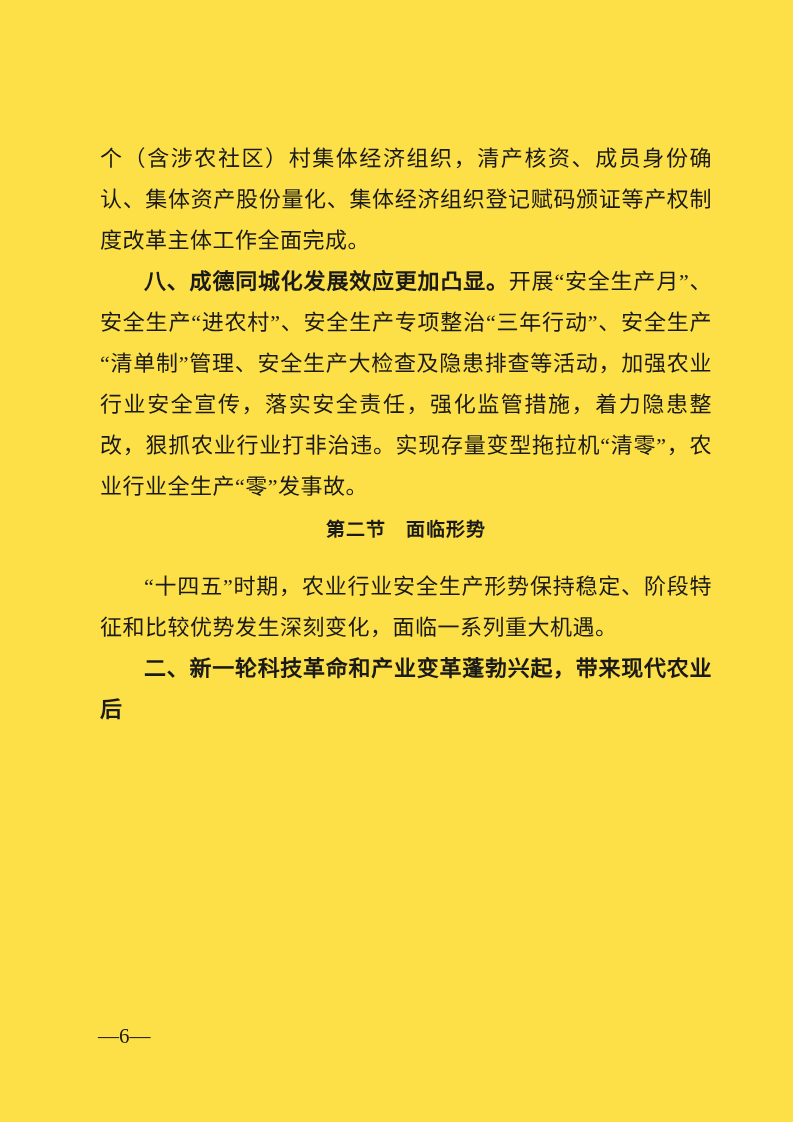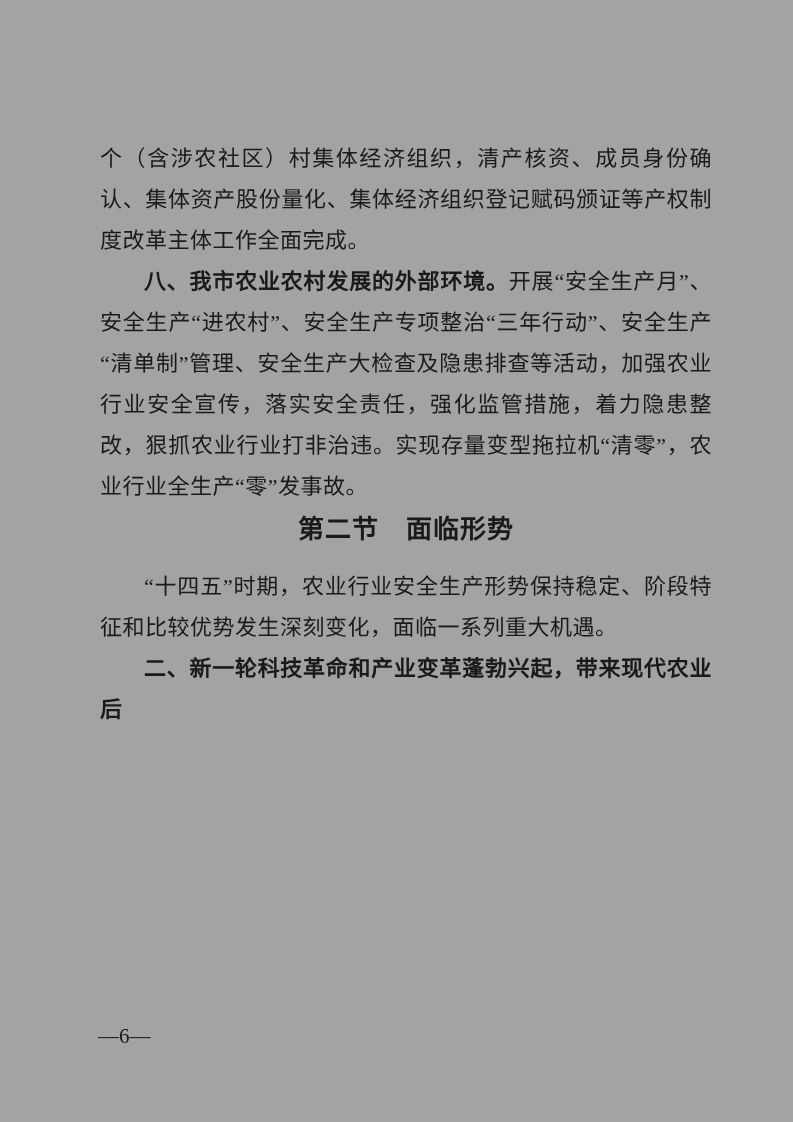--- a/index.html
+++ b/index.html
@@ -5,21 +5,21 @@
   html, body {
     margin: 0;
     padding: 0;
     background: #e8e8e8;
   }
   .doc-page {
     position: relative;
     width: 793px;
     height: 1122px;
     margin: 0 auto;
-    background: #a3a3a3;
+    background: #fde047;
     color: #1a1a1a;
     overflow: hidden;
     font-family: "Liberation Serif", "DejaVu Serif", serif;
   }
   .doc-content {
     position: absolute;
     left: 100px;
     top: 138px;
     width: 612px;
   }
@@ -31,21 +31,21 @@
     letter-spacing: 0.5px;
   }
   .para.indent {
     text-indent: 2em;
   }
   .para .lead {
     font-weight: bold;
   }
   .section-heading {
     margin: 2px 0 16px 0;
-    font-size: 26px;
+    font-size: 19px;
     line-height: 41px;
     font-weight: bold;
     text-align: center;
     letter-spacing: 1px;
     font-family: "Liberation Sans", "DejaVu Sans", sans-serif;
   }
   .page-number {
     position: absolute;
     left: 98px;
     top: 1022px;
@@ -57,21 +57,21 @@
   }
 </style>
 </head>
 <body>
 
 <div class="doc-page">
   <div class="doc-content">
 
     <p class="para"><span>个（含涉农社区）村集体经济组织，清产核资、成员身份确认、集体资产股份量化、集体经济组织登记赋码颁证等产权制度改革主体工作全面完成。</span></p>
 
-    <p class="para indent"><span class="lead">八、我市农业农村发展的外部环境。</span><span>开展“安全生产月”、安全生产“进农村”、安全生产专项整治“三年行动”、安全生产“清单制”管理、安全生产大检查及隐患排查等活动，加强农业行业安全宣传，落实安全责任，强化监管措施，着力隐患整改，狠抓农业行业打非治违。实现存量变型拖拉机“清零”，农业行业全生产“零”发事故。</span></p>
+    <p class="para indent"><span class="lead">八、成德同城化发展效应更加凸显。</span><span>开展“安全生产月”、安全生产“进农村”、安全生产专项整治“三年行动”、安全生产“清单制”管理、安全生产大检查及隐患排查等活动，加强农业行业安全宣传，落实安全责任，强化监管措施，着力隐患整改，狠抓农业行业打非治违。实现存量变型拖拉机“清零”，农业行业全生产“零”发事故。</span></p>
 
     <h2 class="section-heading">第二节　面临形势</h2>
 
     <p class="para indent"><span>“十四五”时期，农业行业安全生产形势保持稳定、阶段特征和比较优势发生深刻变化，面临一系列重大机遇。</span></p>
 
 
     <p class="para indent"><span class="lead">二、新一轮科技革命和产业变革蓬勃兴起，带来现代农业后</span><span></span></p>
 
   </div>
 

